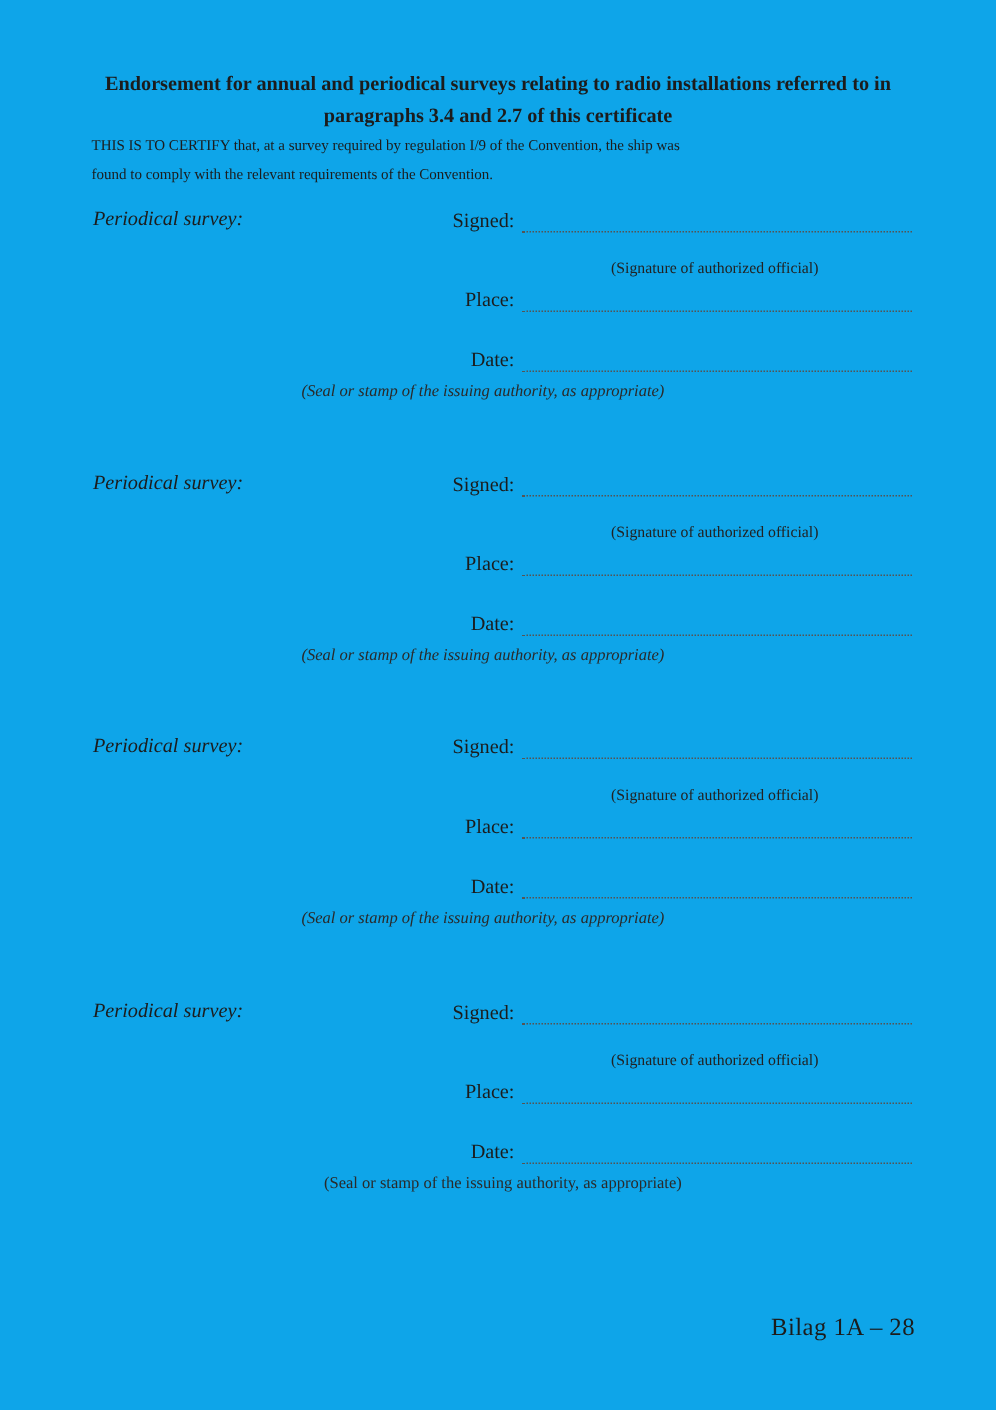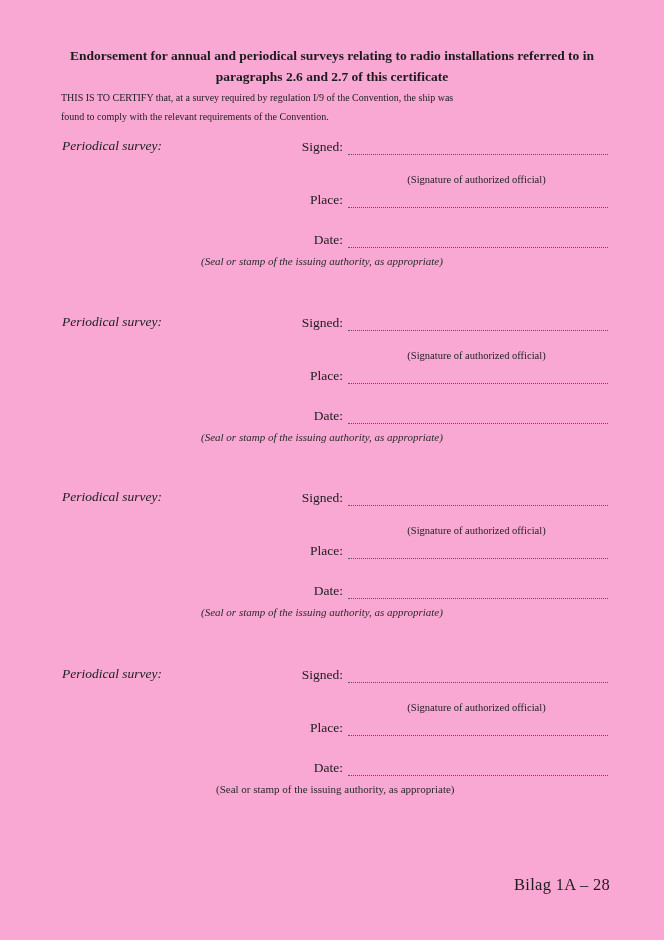--- a/index.html
+++ b/index.html
@@ -4,21 +4,21 @@
 <style>
   * { margin: 0; padding: 0; box-sizing: border-box; }
   html, body { background: #ffffff; }
   body {
     width: 664px; height: 940px;
     position: relative;
     font-family: "Liberation Serif", "DejaVu Serif", serif;
     color: #1c1c1c;
     overflow: hidden;
   }
-  .page { position: absolute; inset: 0; background: #f9a8d4; }
+  .page { position: absolute; inset: 0; background: #0ea5e9; }
 
   .doc-title {
     position: absolute; top: 45px; left: 32px; width: 600px;
     text-align: center; font-weight: bold; font-size: 13.5px; line-height: 21px;
   }
   .doc-title span { display: block; white-space: nowrap; }
 
   .certify-para {
     position: absolute; top: 88px; left: 61px; width: 560px;
     font-size: 10px; line-height: 19px;
@@ -69,21 +69,21 @@
     text-align: right; font-size: 16.5px; letter-spacing: 0.3px;
   }
 </style>
 </head>
 <body>
 
 <div class="page">
 
   <div class="doc-title">
     <span>Endorsement for annual and periodical surveys relating to radio installations referred to in</span>
-    <span>paragraphs 2.6 and 2.7 of this certificate</span>
+    <span>paragraphs 3.4 and 2.7 of this certificate</span>
   </div>
 
   <div class="certify-para">
     <span>THIS IS TO CERTIFY that, at a survey required by regulation I/9 of the Convention, the ship was</span>
     <span>found to comply with the relevant requirements of the Convention.</span>
   </div>
 
   <div class="survey-block b1">
     <span class="periodical-label">Periodical survey:</span>
     <div class="field-row signed-row">

